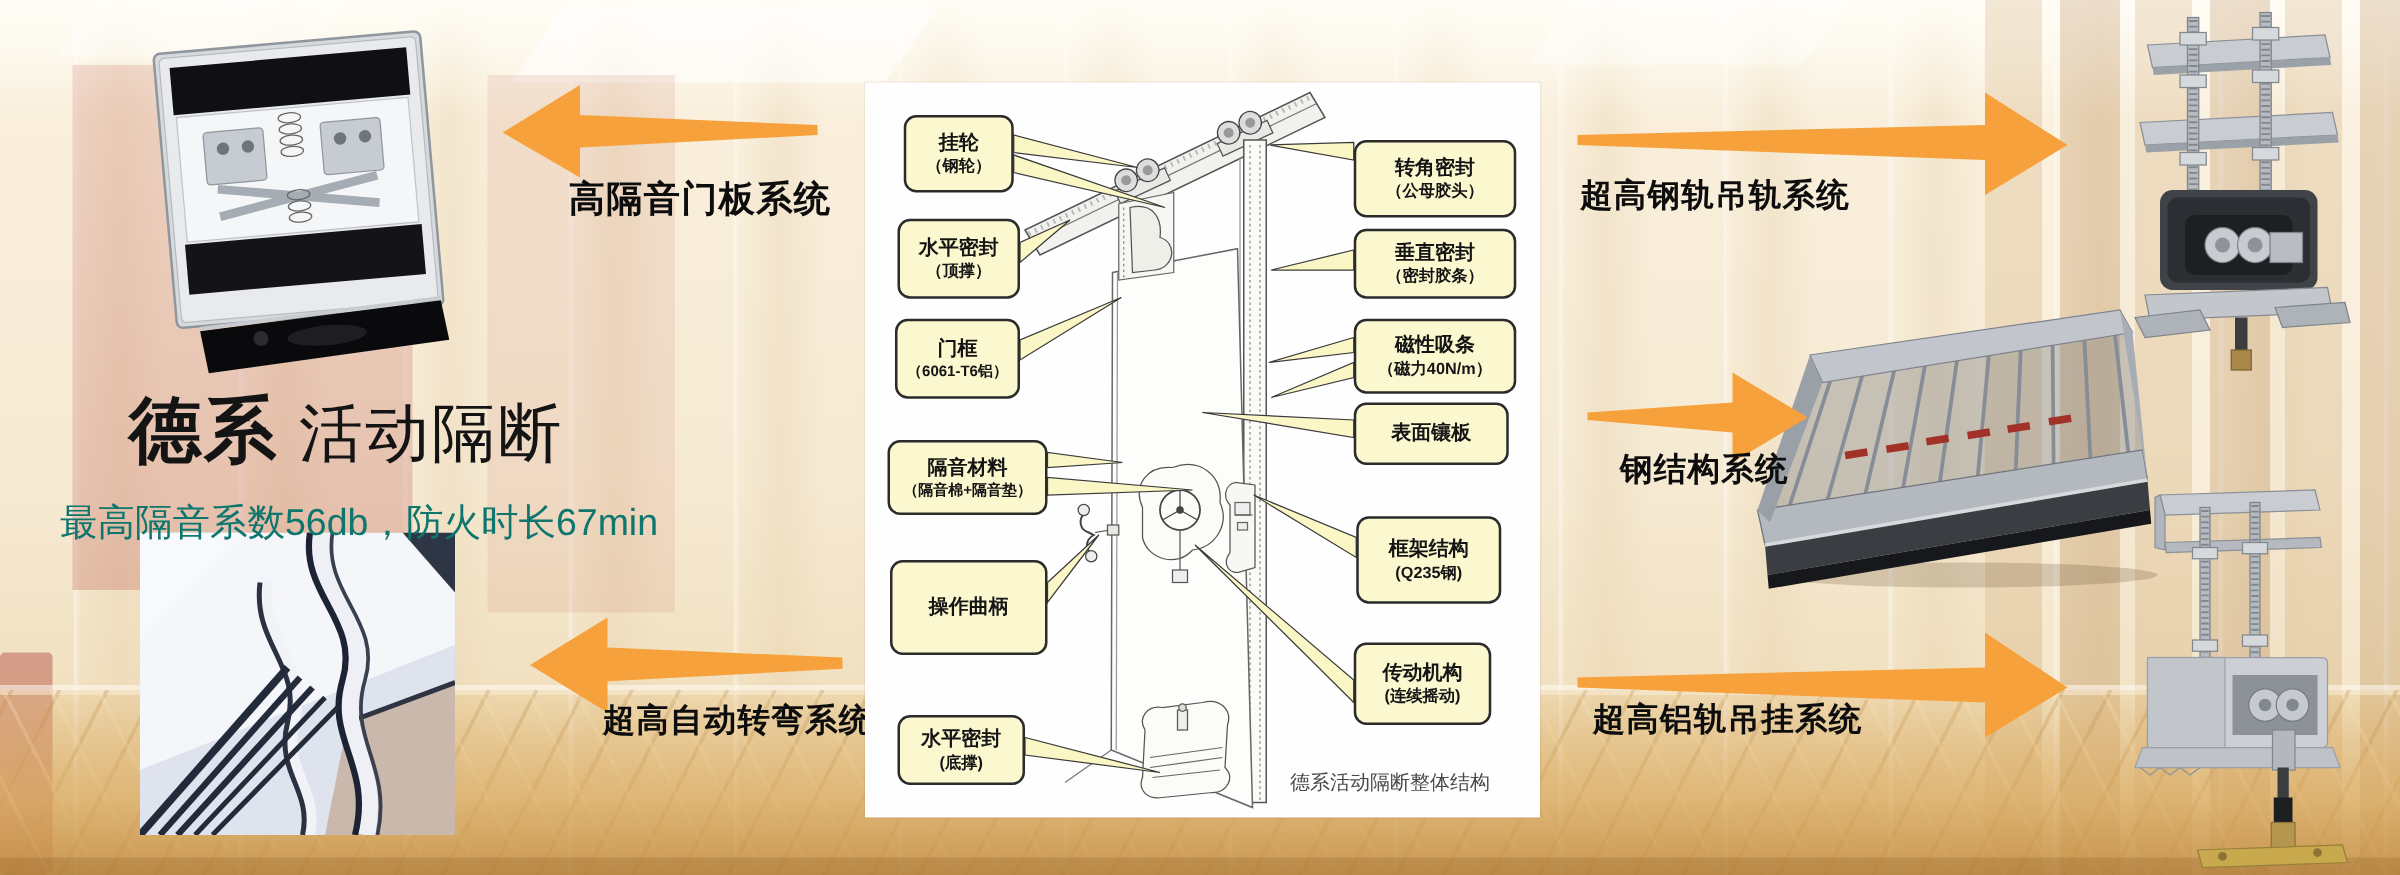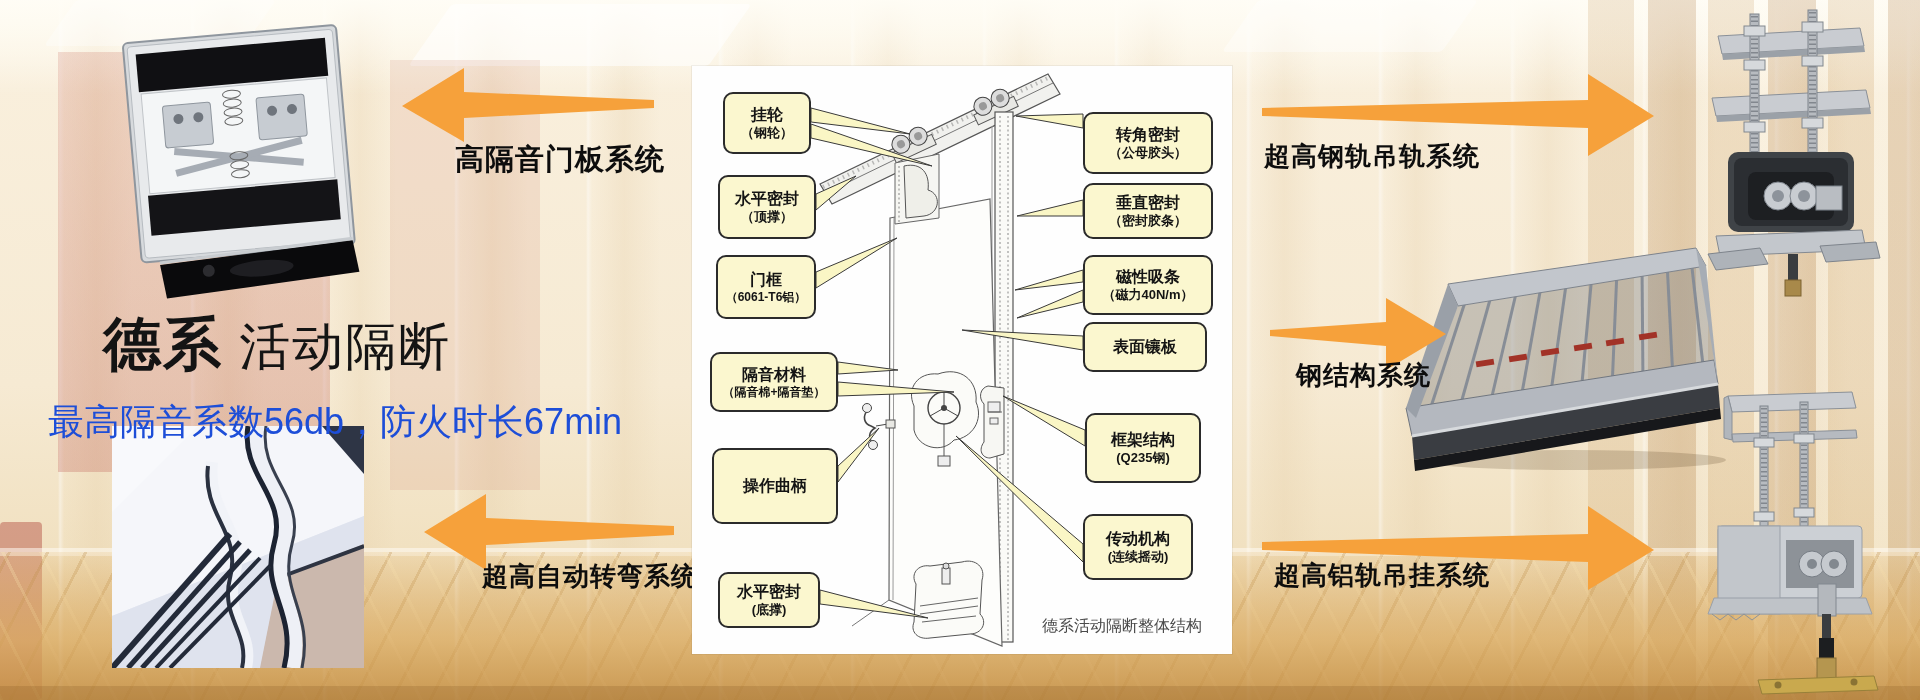--- a/index.html
+++ b/index.html
@@ -28,31 +28,31 @@
   
   .photo{position:absolute;z-index:2;}
   
   .arrow{position:absolute;z-index:3;}
   .arrow-label{position:absolute;z-index:3;font-weight:800;color:#0d0d0d;letter-spacing:1px;white-space:nowrap;}
   
   .title-block{position:absolute;left:48px;top:306px;z-index:4;color:#141414;}
   .title-line{padding-left:55px;white-space:nowrap;}
   .title-brand{font-size:58px;font-weight:900;letter-spacing:2px;}
   .title-rest{font-size:51px;font-weight:500;letter-spacing:2px;}
-  .subtitle{font-size:36px;font-weight:400;margin-top:14px;white-space:nowrap;color:#1d4ed8;}
+  .subtitle{font-size:30px;font-weight:400;margin-top:14px;white-space:nowrap;color:#0f766e;}
   
   .diagram-panel{position:absolute;left:692px;top:66px;width:540px;height:588px;background:#fefefe;
                  z-index:4;box-shadow:0 0 0 1px rgba(0,0,0,.05);}
   .diagram-svg{position:absolute;inset:0;}
   .callout{position:absolute;background:#FBF7CF;border:2px solid #2b2b2b;border-radius:10px;
            display:flex;flex-direction:column;align-items:center;justify-content:center;
            text-align:center;color:#141414;z-index:3;box-sizing:border-box;padding:18px;}
   .callout .t{font-size:16px;font-weight:700;line-height:1.25;white-space:nowrap;}
   .callout .s{font-size:13px;font-weight:600;line-height:1.25;white-space:nowrap;}
-  .diagram-caption{position:absolute;left:340px;top:550px;width:180px;text-align:center;
+  .diagram-caption{position:absolute;left:340px;top:550px;width:180px;
                    font-size:16px;color:#4a4a4a;z-index:3;white-space:nowrap;}
 </style>
 </head>
 <body>
 
 <div class="stage">
 
   <div class="abs bg-base"></div>
   <div class="abs bg-stripes"></div>
   <div class="abs bg-ceiling"></div>

